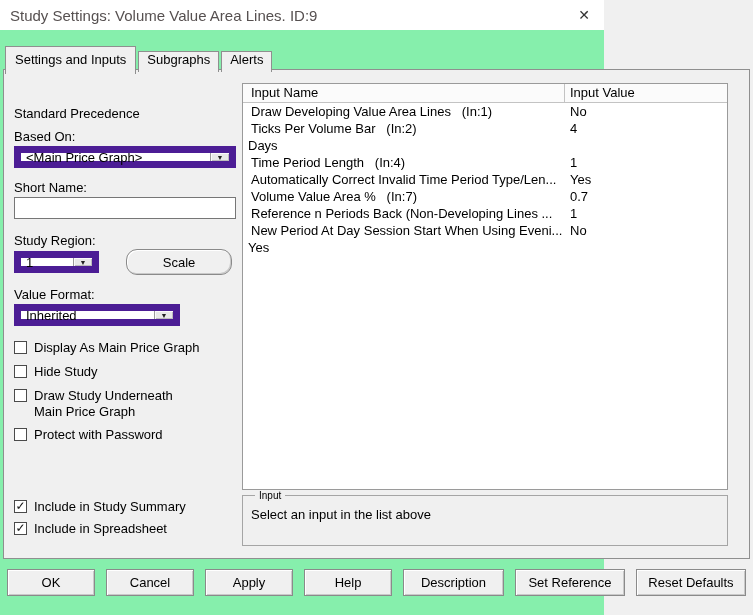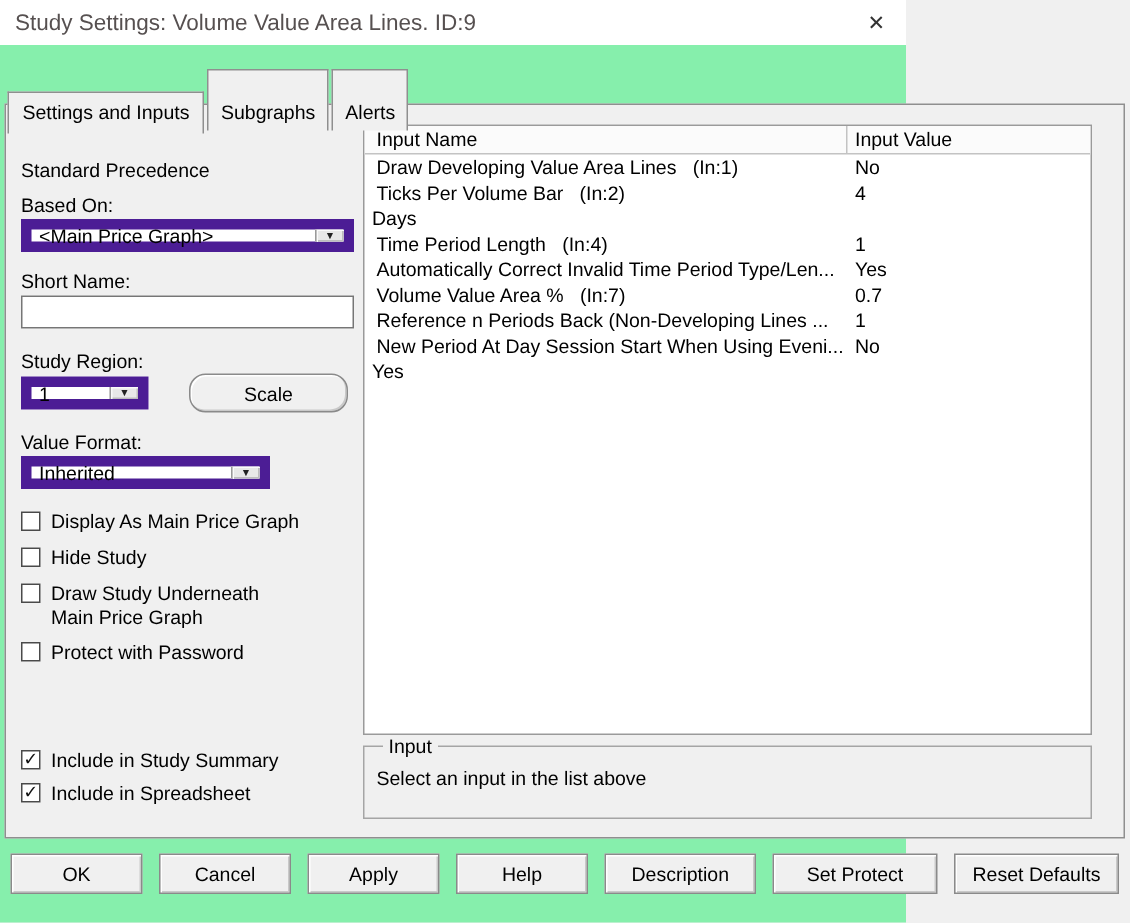--- a/index.html
+++ b/index.html
@@ -19,21 +19,21 @@
     display: flex; align-items: center; justify-content: space-between;
     padding: 0 10px;
   }
   .title { font-size: 15px; color: #565050; }
   .close { font-size: 14px; color: #333; cursor: pointer; padding: 2px 4px; }
 
   
   .tabs { position: absolute; left: 5px; top: 46px; display: flex; align-items: flex-end; z-index: 2; }
   .tab {
     border: 1px solid #8f8f8f; border-bottom: none;
-    background: #f0f0f0; padding: 20px 8px 5px 8px; margin-right: 2px;
+    background: #f0f0f0; padding: 0 8px 5px 8px; margin-right: 2px;
     cursor: pointer; white-space: nowrap;
   }
   .tab.active { padding: 5px 9px 7px 9px; margin-bottom: -2px; background: #f0f0f0; position: relative; }
 
   
   .pane {
     position: absolute; left: 3px; top: 69px; width: 747px; height: 490px;
     border: 1px solid #8f8f8f; background: #f0f0f0;
   }
 
@@ -89,21 +89,21 @@
   .trow { display: flex; height: 17px; cursor: default; }
   .td { line-height: 17px; white-space: pre; overflow: hidden; }
   .td.name { width: 322px; padding-left: 8px; }
   .td.value { flex: 1; padding-left: 5px; }
 
   
   .groupbox {
     position: absolute; left: 238px; top: 420px; width: 486px; height: 56px;
     border: 1px solid #a5a5a5; padding: 4px 8px;
   }
-  .groupbox legend { padding: 0 4px; margin-left: 4px; font-size: 13px; }
+  .groupbox legend { padding: 0 4px; margin-left: 4px; font-size: 10px; }
   .groupbox .msg { padding-top: 2px; }
 
   
   .btnrow {
     position: absolute; left: 0; top: 569px; width: 753px;
     display: flex; justify-content: space-between; padding: 0 7px;
   }
   .btnrow .btn { height: 27px; }
   .w88 { width: 88px; }
   .w101 { width: 101px; }
@@ -231,17 +231,17 @@
     </fieldset>
 
   </div>
 
   <div class="btnrow">
     <button class="btn w88">OK</button>
     <button class="btn w88">Cancel</button>
     <button class="btn w88">Apply</button>
     <button class="btn w88">Help</button>
     <button class="btn w101">Description</button>
-    <button class="btn w110">Set Protect</button>
+    <button class="btn w110">Set Reference</button>
     <button class="btn w110">Reset Defaults</button>
   </div>
 
 </div>
 
 </body></html>

